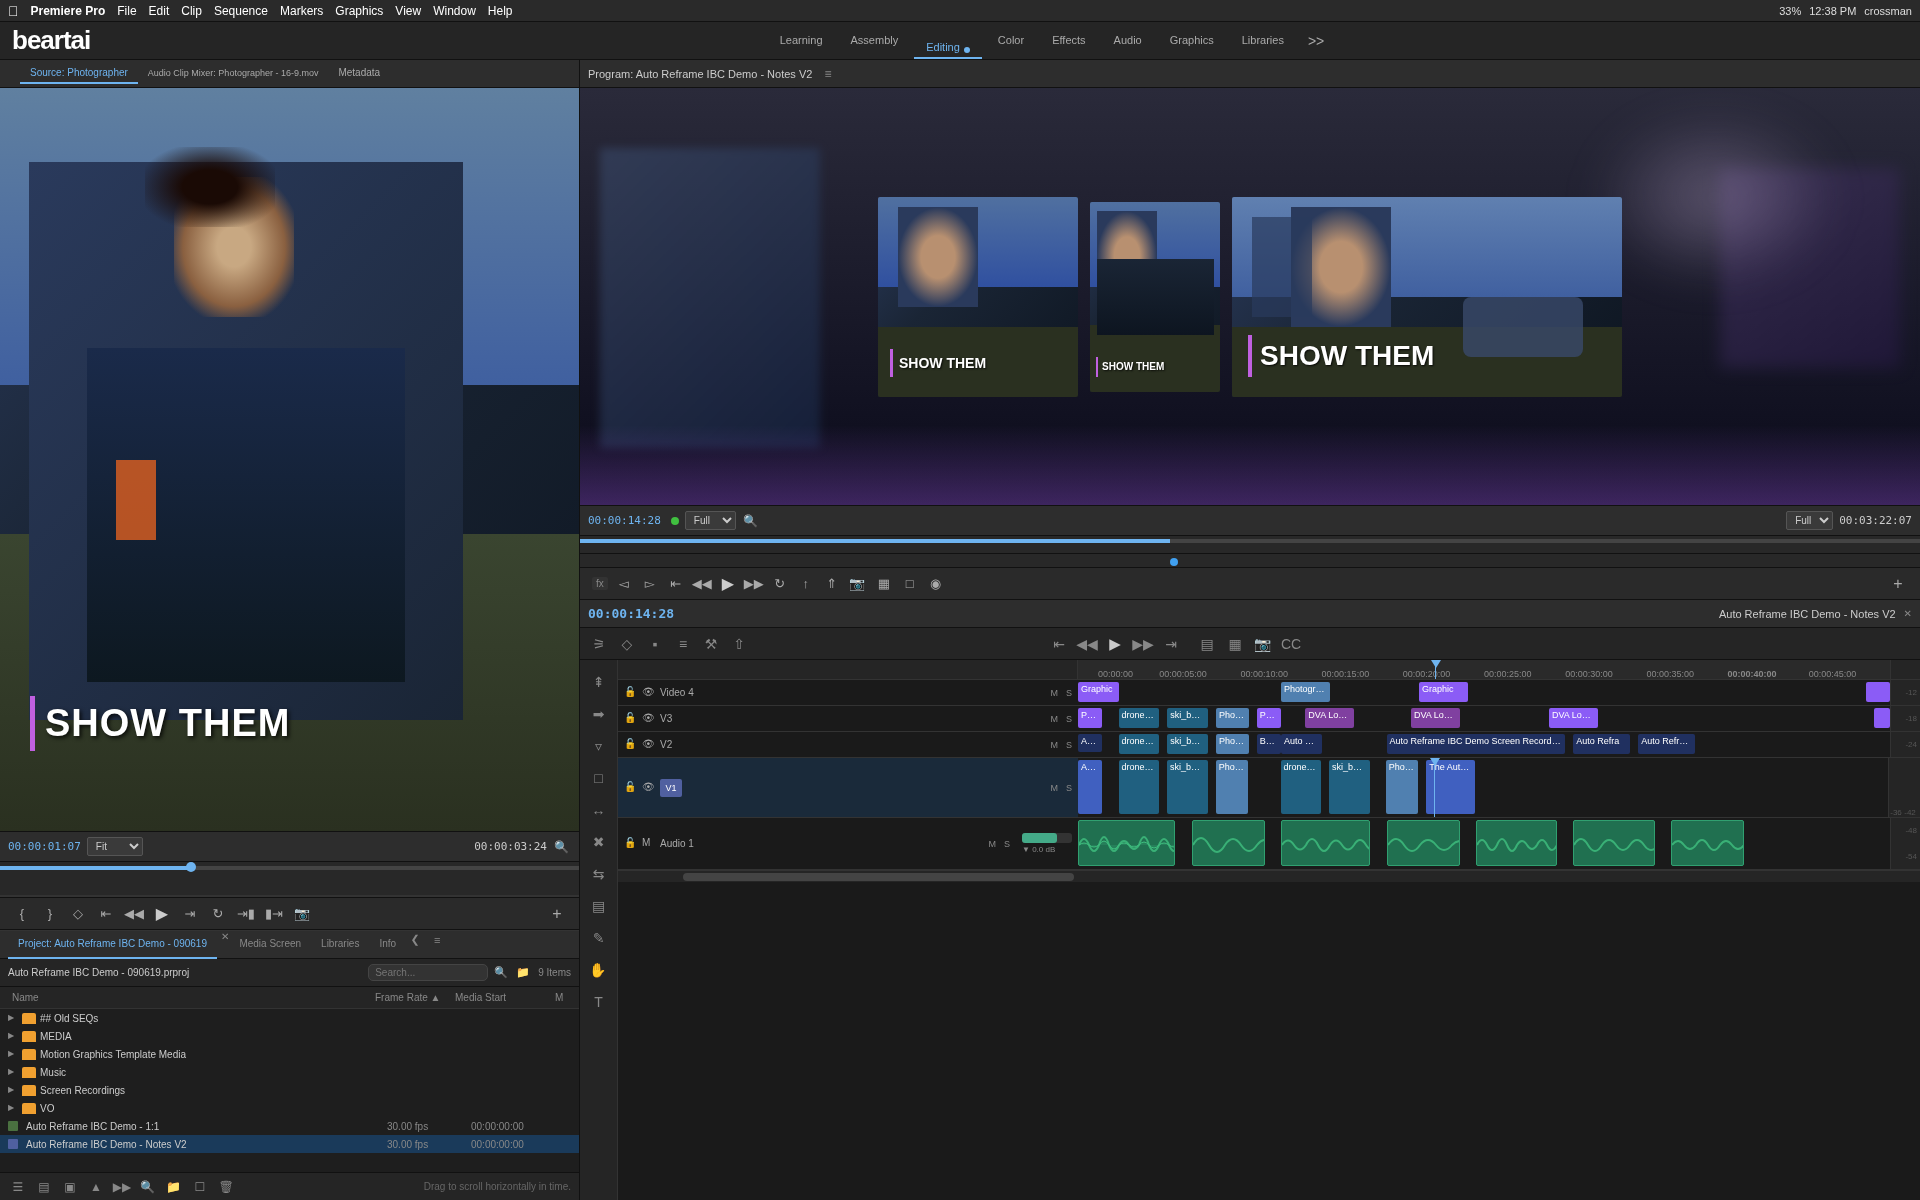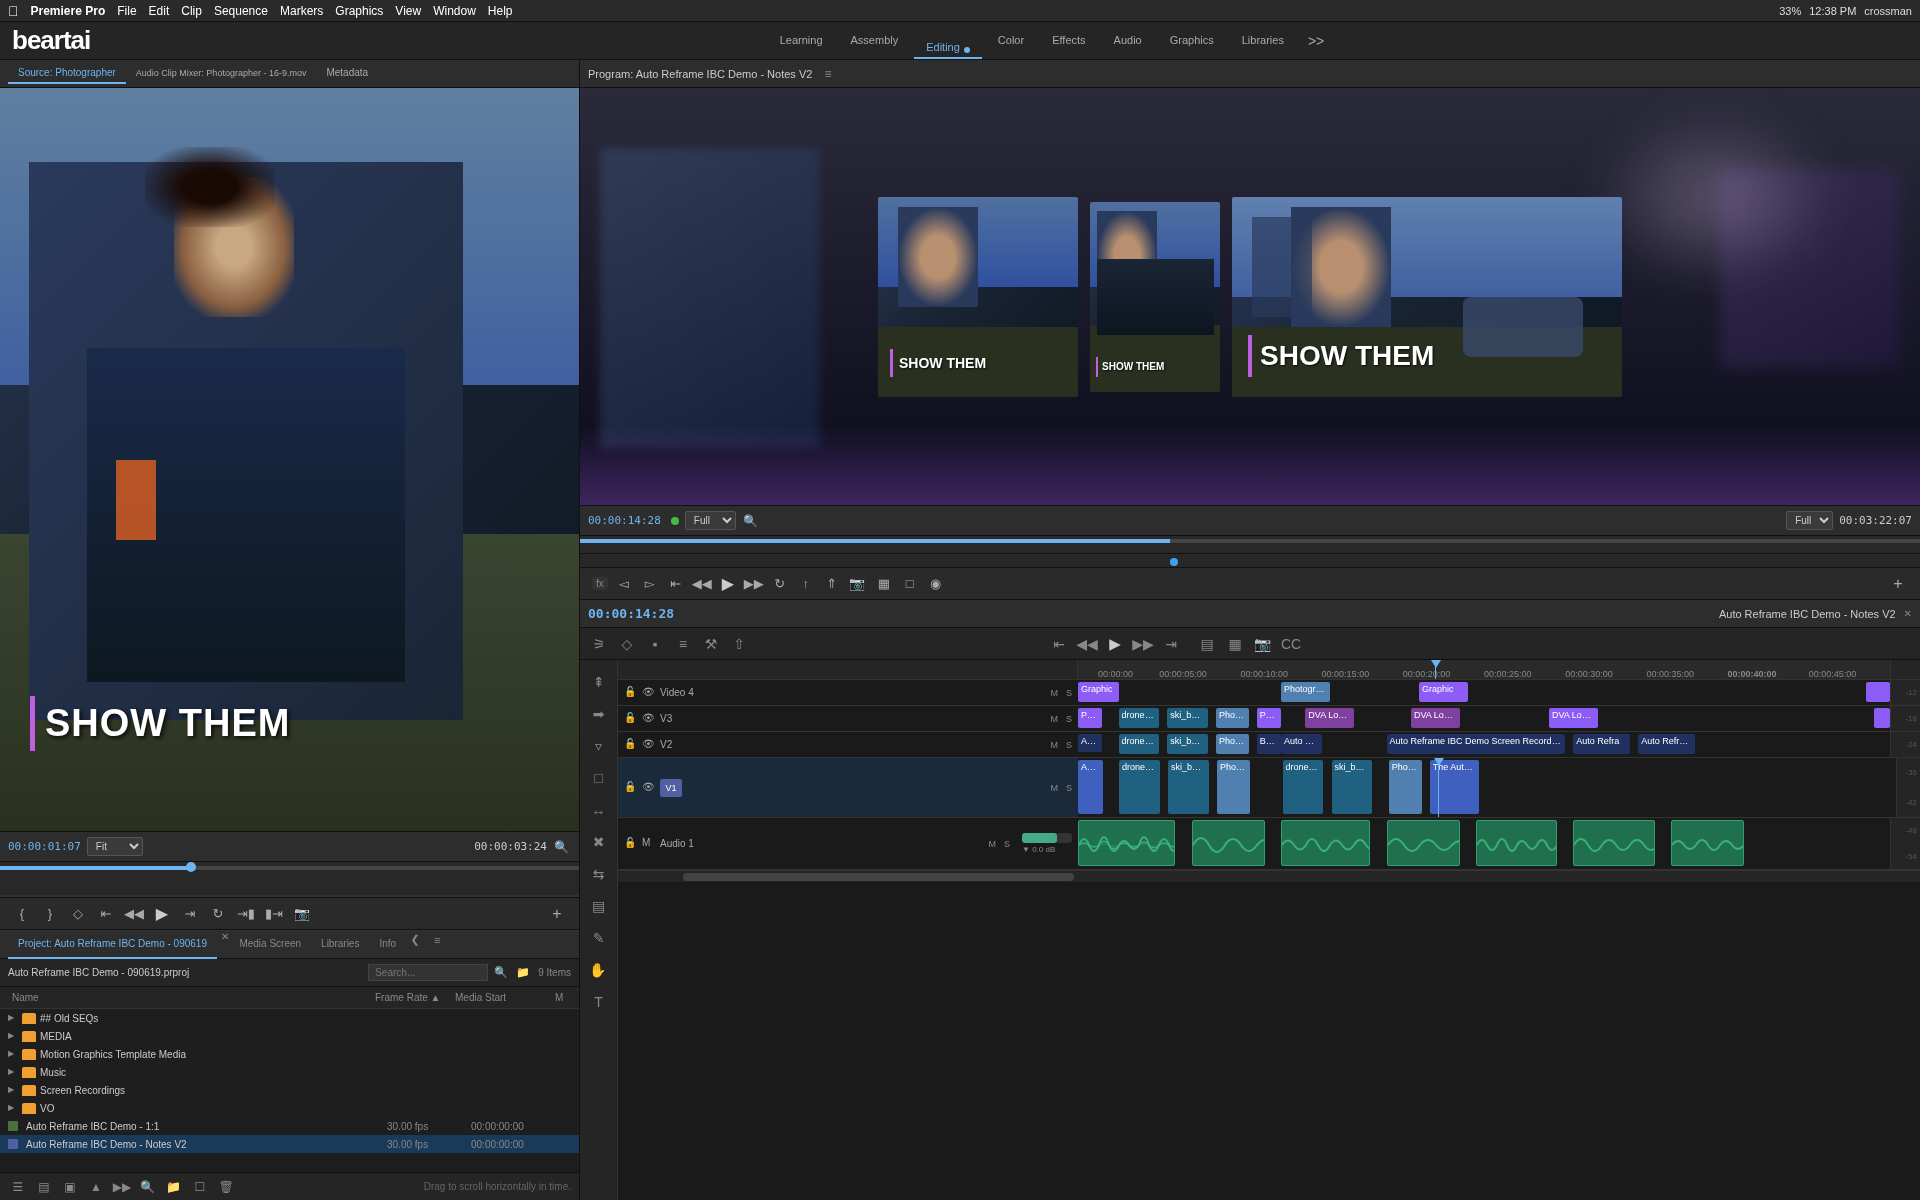--- a/index.html
+++ b/index.html
@@ -118,21 +118,21 @@
       border-bottom: 1px solid #111;
       flex: 1;
       display: flex;
       flex-direction: column;
     }
     .monitor-tabs {
       height: 28px;
       background: #2d2d2d;
       display: flex;
       align-items: center;
-      padding: 0 8px;
+      padding: 0 20px;
       gap: 0;
       border-bottom: 1px solid #111;
       font-size: 10px;
       color: #aaa;
     }
     .monitor-tab {
       padding: 4px 10px;
       cursor: pointer;
       border-bottom: 2px solid transparent;
     }
@@ -348,21 +348,21 @@
       display: flex;
       align-items: center;
       gap: 4px;
     }
     .search-box {
       background: #333;
       border: 1px solid #444;
       color: #ccc;
       font-size: 10px;
       padding: 2px 6px;
-      border-radius: 0;
+      border-radius: 5px;
       width: 120px;
     }
     .item-count {
       font-size: 10px;
       color: #888;
     }
     .project-list-header {
       height: 22px;
       background: #252525;
       display: flex;
@@ -1299,21 +1299,21 @@
                 <div class="clip clip-teal tall" style="left:5%;width:5%;">dronesurfing_f</div>
                 <div class="clip clip-teal tall" style="left:11%;width:5%;">ski_backflip_sma</div>
                 <div class="clip clip-photo tall" style="left:17%;width:4%;">Photograp...</div>
                 <div class="clip clip-teal tall" style="left:25%;width:5%;">dronesurfing_f</div>
                 <div class="clip clip-teal tall" style="left:31%;width:5%;">ski_backflip_sma</div>
                 <div class="clip clip-photo tall" style="left:38%;width:4%;">Photograp...</div>
                 <div class="clip clip-blue tall" style="left:43%;width:6%;">The Auto...</div>
 
                 <div class="playhead"></div>
               </div>
-              <div style="width:24px;background:#252525;height:60px;border-left:1px solid #333;border-bottom:1px solid #333;font-size:8px;color:#555;display:flex;flex-direction:column;align-items:flex-end;justify-content:space-around;padding-right:3px;">
+              <div style="width:32px;background:#252525;height:60px;border-left:1px solid #333;border-bottom:1px solid #333;font-size:8px;color:#555;display:flex;flex-direction:row;align-items:flex-end;justify-content:space-around;padding-right:3px;">
                 <span>-36</span>
                   <span>-42</span>
               </div>
             </div>
 
             <div style="display:flex;">
               <div class="track-label-row audio" style="width:460px;">
                 <span class="track-lock">🔓</span>
                 <span class="track-vis">M</span>
                 <span class="track-name">Audio 1</span>

